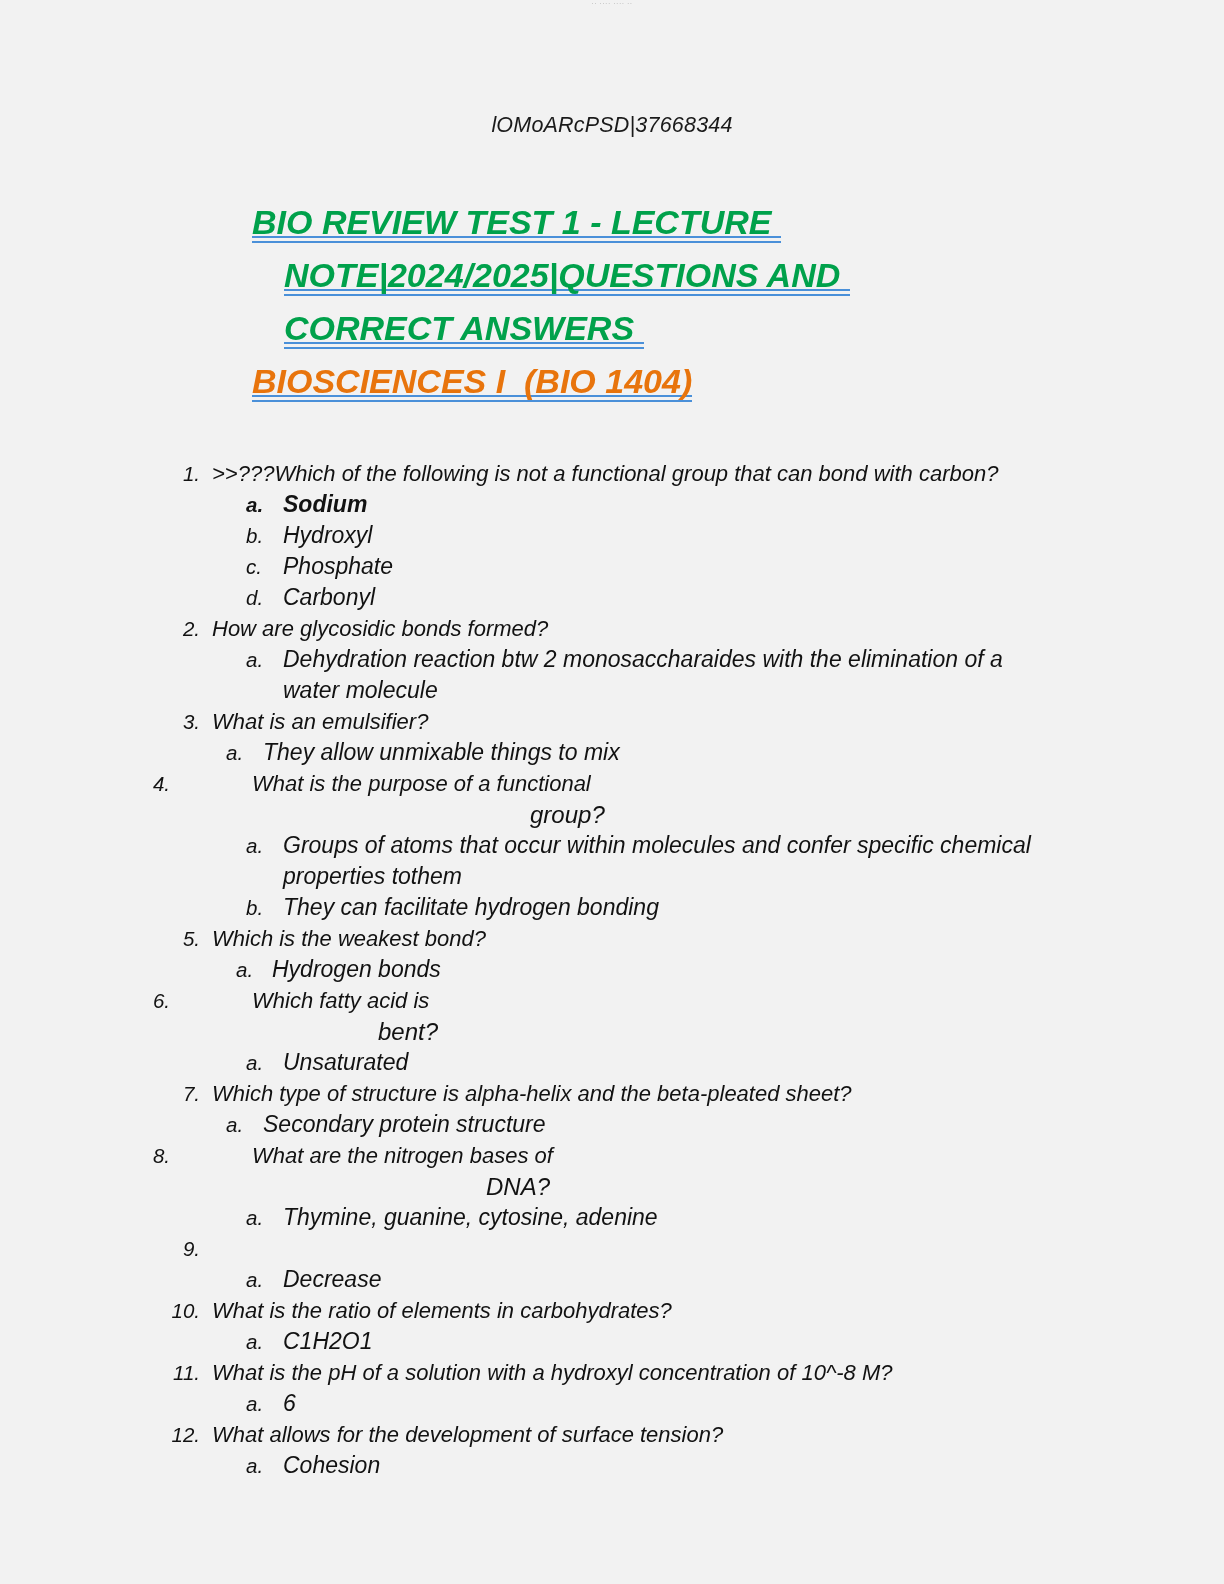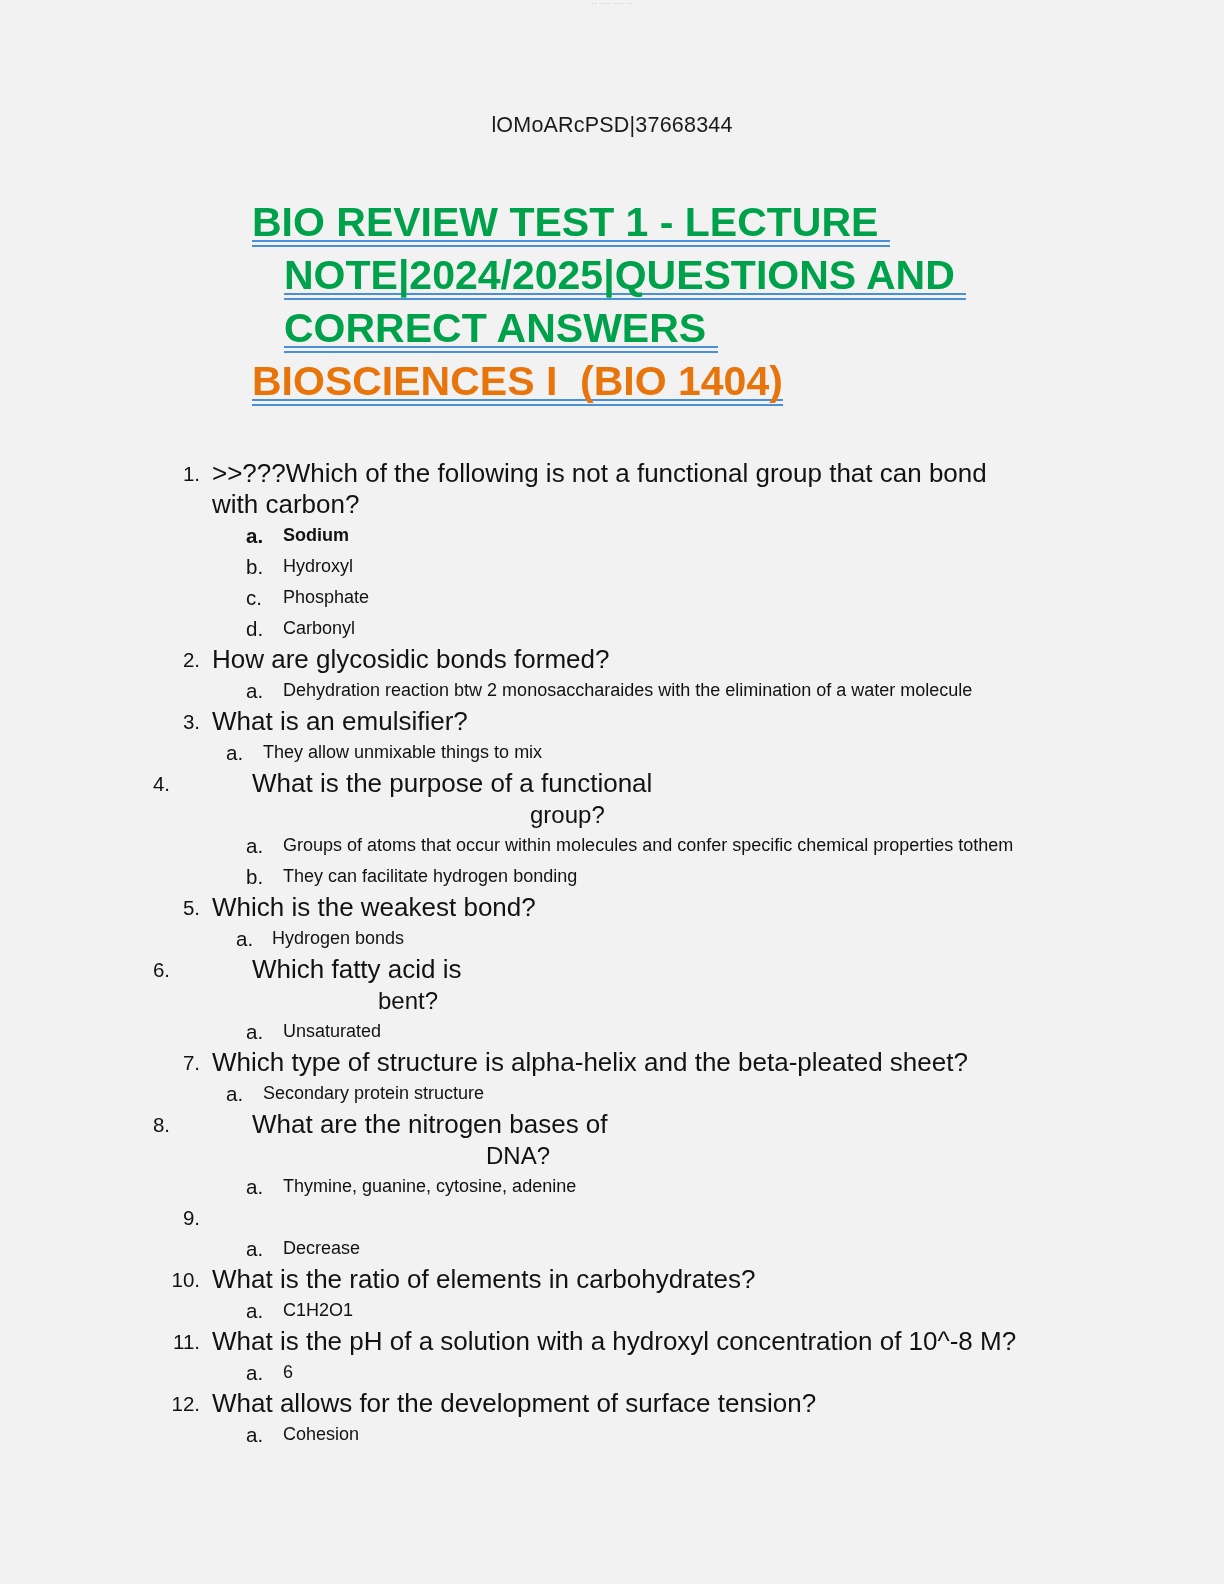--- a/index.html
+++ b/index.html
@@ -14,20 +14,21 @@
     color: #111111;
     overflow: hidden;
     position: relative;
   }
 
   .page {
     position: relative;
     width: 1224px;
     height: 1456px;
     box-sizing: border-box;
+    font-style: italic;
   }
 
   
   .top-artifact {
     position: absolute;
     top: 0px;
     left: 0;
     width: 100%;
     text-align: center;
     font-size: 7px;
@@ -55,21 +56,21 @@
   
   .title-block {
     position: absolute;
     top: 196px;
     left: 0;
     width: 100%;
   }
   .title-line {
     font-family: "Liberation Sans", sans-serif;
     font-weight: bold;
-    font-size: 41px;
+    font-size: 34px;
     line-height: 53px;
     white-space: pre;
     display: block;
   }
   .title-line .txt {
     display: inline;
     background-image:
       linear-gradient(#4a90d9, #4a90d9),
       linear-gradient(#4a90d9, #4a90d9);
     background-repeat: no-repeat;
@@ -105,21 +106,21 @@
   .num {
     position: absolute;
     text-align: right;
     width: 52px;
     font-size: 20.5px;
     line-height: 31px;
   }
 
   .qtext {
     display: block;
-    font-size: 26px;
+    font-size: 22px;
     line-height: 31px;
   }
 
   
   .q-std > .num { left: 148px; }
   .q-std > .qtext { margin-left: 212px; margin-right: 190px; }
 
   
   .q-wide > .num { left: 118px; }
   .q-wide > .qtext { margin-left: 252px; }
@@ -148,21 +149,21 @@
     position: absolute;
     left: 246px;
     width: 22px;
     font-size: 20.5px;
     line-height: 31px;
   }
   .ans > .atext {
     display: block;
     margin-left: 283px;
     margin-right: 185px;
-    font-size: 18px;
+    font-size: 23px;
     line-height: 31px;
   }
   .ans.correct > .alet,
   .ans.correct > .atext { font-weight: bold; }
 
   
   .ans.ind-narrow > .alet { left: 226px; }
   .ans.ind-narrow > .atext { margin-left: 263px; }
 
   .ans.ind-mid > .alet { left: 236px; }

